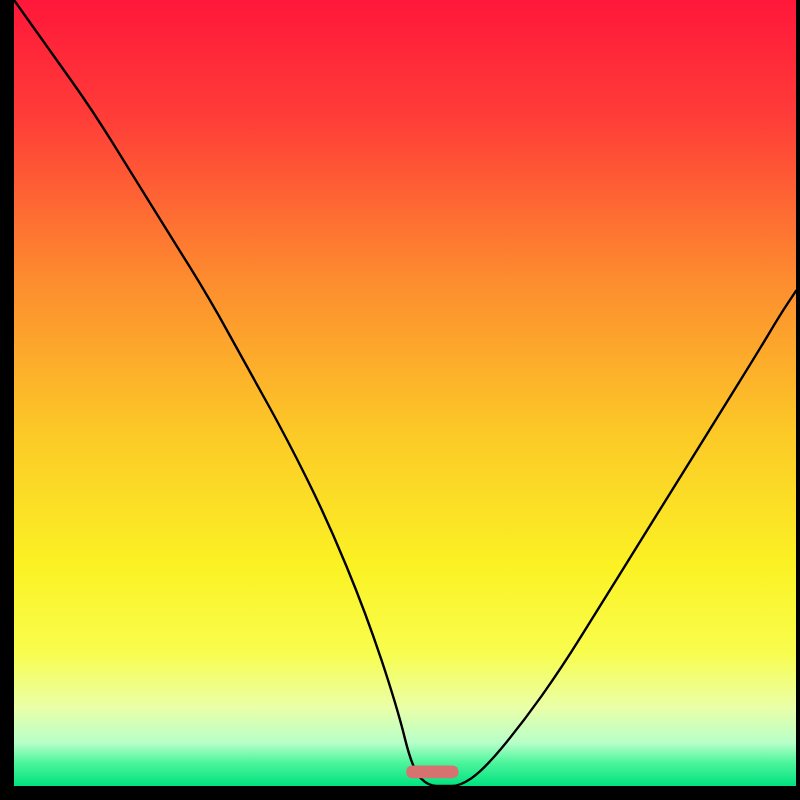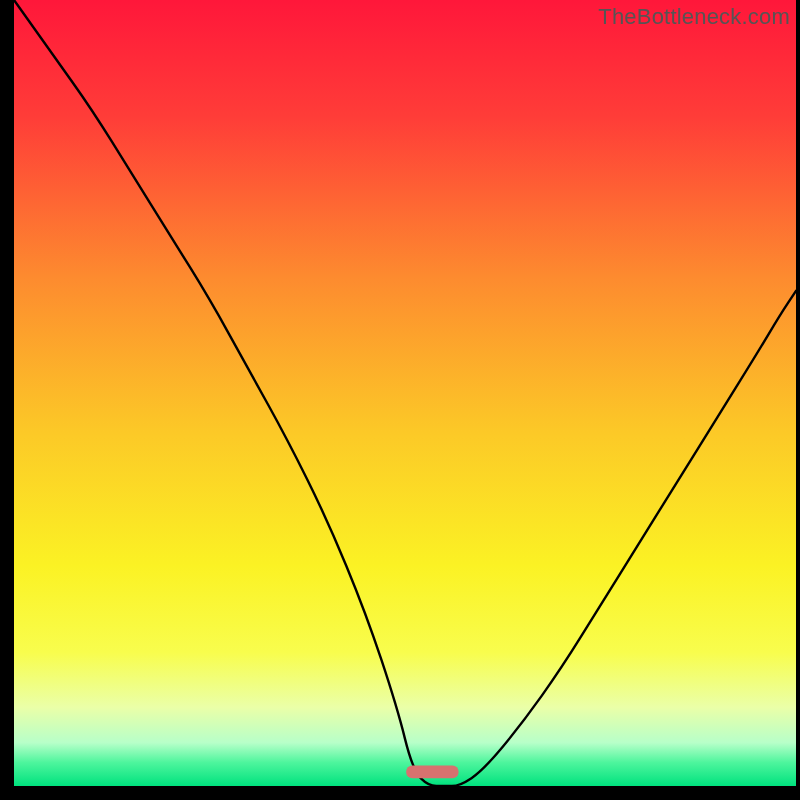--- a/index.html
+++ b/index.html
@@ -25,21 +25,20 @@
     font-weight: 400;
     letter-spacing: 0.2px;
     z-index: 10;
   }
   svg { display: block; }
 </style>
 </head>
 <body>
 
 <div class="wrap">
-  <div class="watermark">TheBottleneck.com</div>
 
   <svg id="chart-svg" width="800" height="800" viewBox="0 0 800 800">
     <defs>
       <linearGradient id="bg-grad" x1="0" y1="0" x2="0" y2="1">
           <stop offset="0%" stop-color="#ff173a"></stop>
           <stop offset="15%" stop-color="#ff3d38"></stop>
           <stop offset="35%" stop-color="#fd8a2f"></stop>
           <stop offset="55.00000000000001%" stop-color="#fcc927"></stop>
           <stop offset="72%" stop-color="#fbf224"></stop>
           <stop offset="83%" stop-color="#f8fd4d"></stop>

